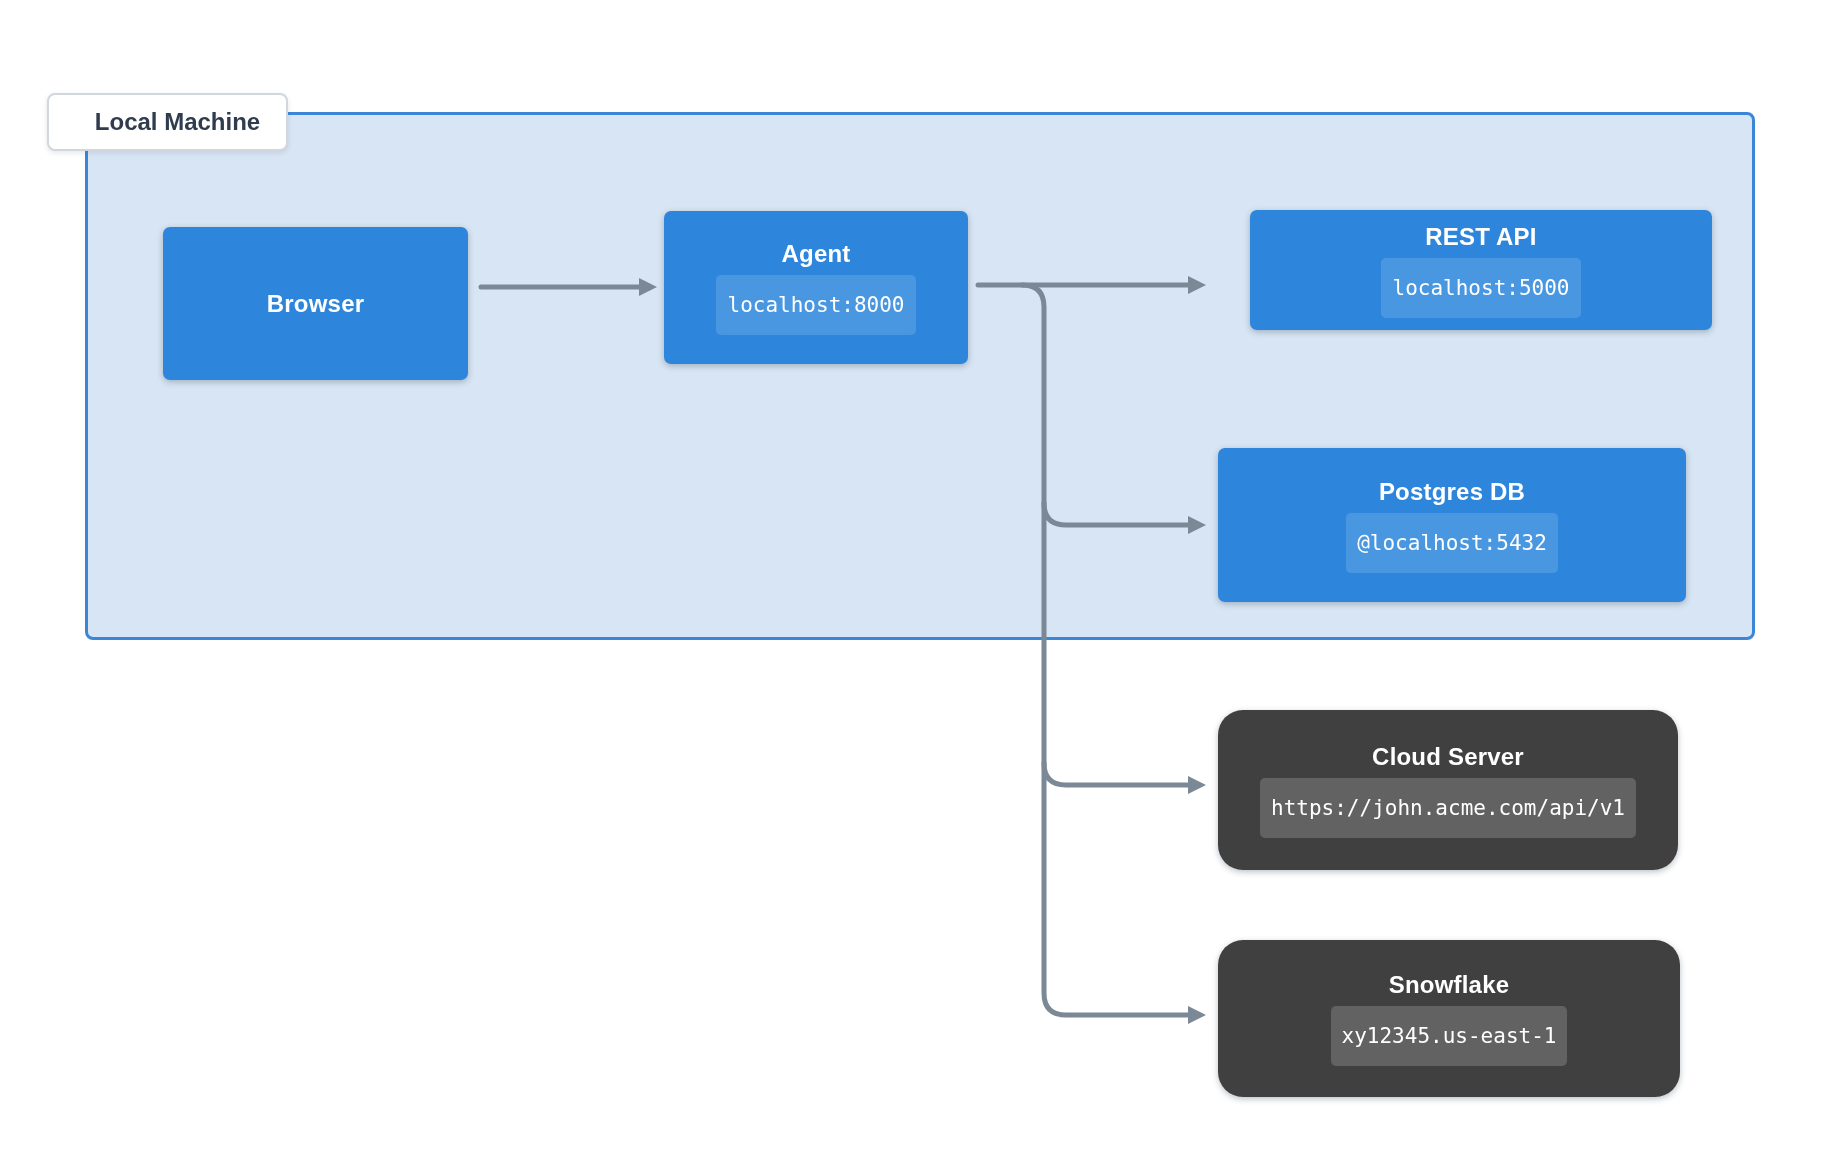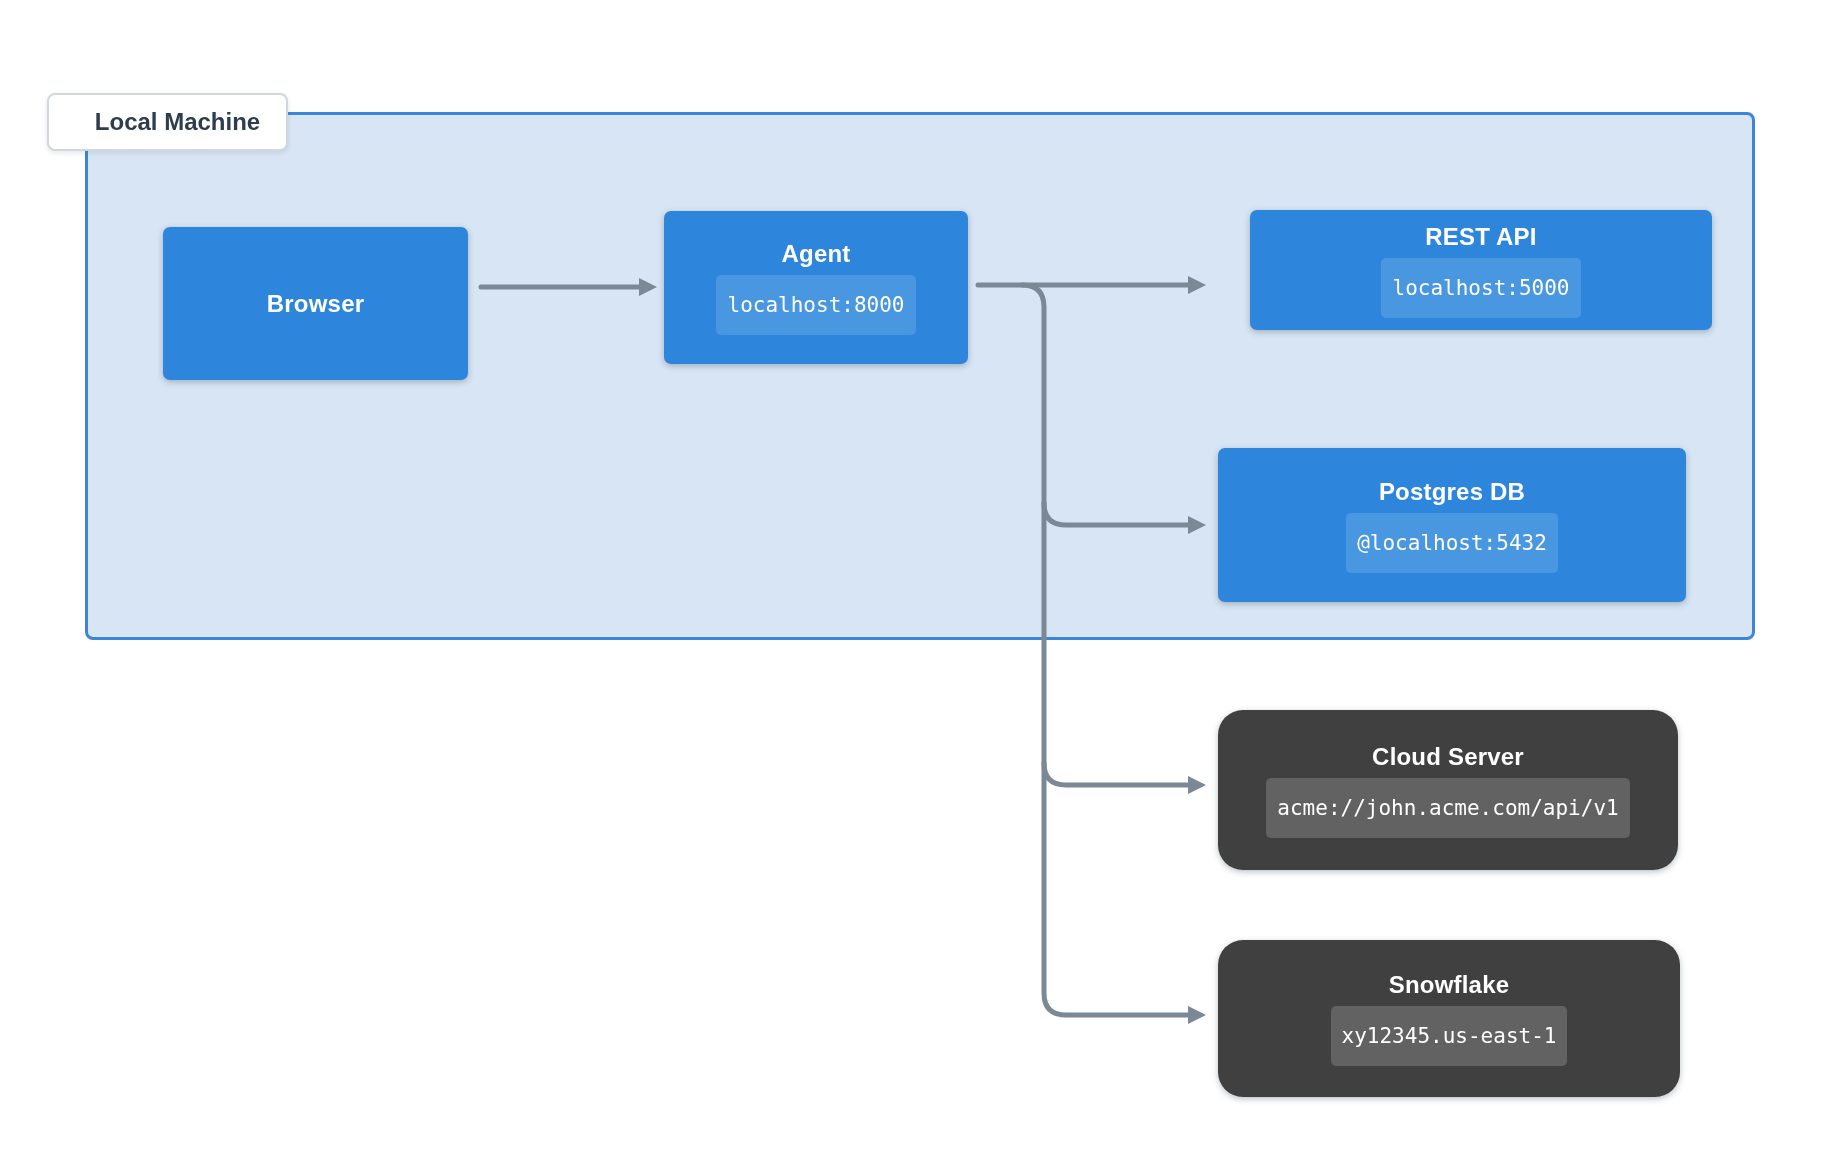--- a/index.html
+++ b/index.html
@@ -121,21 +121,21 @@
     <div class="node-badge">localhost:5000</div>
   </div>
 
   <div id="node-postgres" class="node blue">
     <div class="node-title">Postgres DB</div>
     <div class="node-badge">@localhost:5432</div>
   </div>
 
   <div id="node-cloud" class="node orange">
     <div class="node-title">Cloud Server</div>
-    <div class="node-badge">acme://john.acme.com/api/v1</div>
+    <div class="node-badge">https://john.acme.com/api/v1</div>
   </div>
 
   <div id="node-snowflake" class="node orange">
     <div class="node-title">Snowflake</div>
     <div class="node-badge">xy12345.us-east-1</div>
   </div>
 
 </div>
 
 </body></html>

